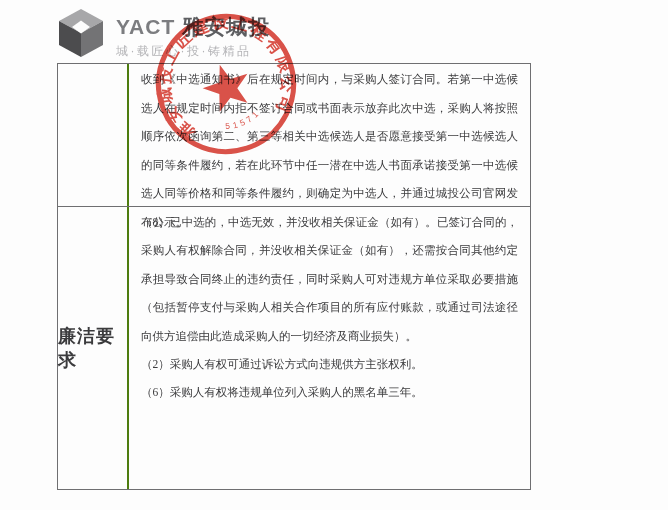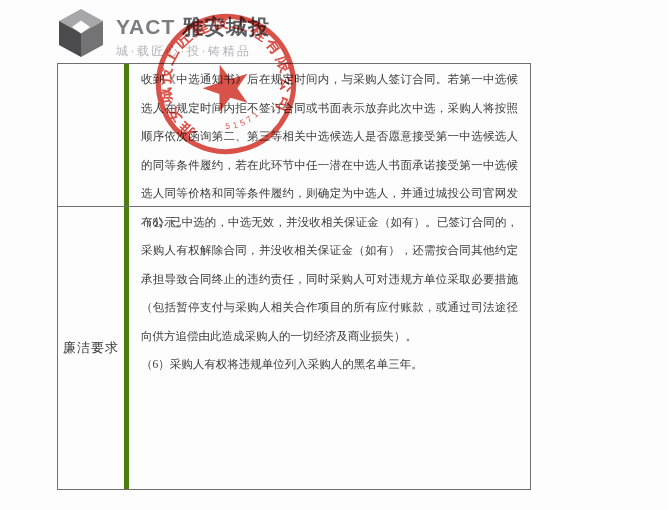--- a/index.html
+++ b/index.html
@@ -32,23 +32,23 @@
   .doc-table{
     position:absolute;left:57px;top:63px;width:474px;height:427px;
     border:1px solid #6f6f71;box-sizing:border-box;
     background:transparent;
   }
   .t-row{display:flex;box-sizing:border-box;}
   .t-row.row1{height:143px;border-bottom:1px solid #6f6f71;}
   .t-row.row2{height:282px;}
   .cell{box-sizing:border-box;}
   .label-cell{
-    width:71px;border-right:5px solid #4d7c0f;
+    width:71px;border-right:2px solid #4d7c0f;
     display:flex;align-items:center;justify-content:center;
-    font-size:13px;font-weight:400;color:#3b3b3d;letter-spacing:1px;
+    font-size:18px;font-weight:700;color:#3b3b3d;letter-spacing:1px;
   }
   .content-cell{
     flex:1;padding:1px 12px 0 12px;
     font-size:11.5px;line-height:28.4px;
     text-align:justify;text-justify:inter-ideograph;
   }
   .row1 .content-cell{line-height:28.6px;}
   .content-cell p{margin:0;}
   .content-cell p.single{text-align:left;}
 
@@ -82,20 +82,21 @@
     <div class="t-row row1">
       <div class="cell label-cell"></div>
       <div class="cell content-cell">
         <p>收到《中选通知书》后在规定时间内，与采购人签订合同。若第一中选候选人在规定时间内拒不签订合同或书面表示放弃此次中选，采购人将按照顺序依次函询第二、第三等相关中选候选人是否愿意接受第一中选候选人的同等条件履约，若在此环节中任一潜在中选人书面承诺接受第一中选候选人同等价格和同等条件履约，则确定为中选人，并通过城投公司官网发布公示。</p>
       </div>
     </div>
     <div class="t-row row2">
       <div class="cell label-cell">廉洁要求</div>
       <div class="cell content-cell">
         <p>（8）已中选的，中选无效，并没收相关保证金（如有）。已签订合同的，采购人有权解除合同，并没收相关保证金（如有），还需按合同其他约定承担导致合同终止的违约责任，同时采购人可对违规方单位采取必要措施（包括暂停支付与采购人相关合作项目的所有应付账款，或通过司法途径向供方追偿由此造成采购人的一切经济及商业损失）。</p>
+        <p class="single">（2）采购人有权可通过诉讼方式向违规供方主张权利。</p>
         <p class="single">（6）采购人有权将违规单位列入采购人的黑名单三年。</p>
       </div>
     </div>
   </div>
 
   <svg class="stamp" viewBox="0 0 160 160" aria-hidden="true">
     <circle cx="80" cy="80" r="60" fill="none" stroke="#d63a2f" stroke-width="4.5"></circle>
     <polygon points="80,62 85.2,76.9 100.9,77.2 88.4,86.7 92.9,101.8 80,92.8 67.1,101.8 71.6,86.7 59.1,77.2 74.8,76.9" fill="#d63a2f"></polygon>
     <defs>
       <path id="ringPath" d="M 41.7 112.1 A 50 50 0 1 1 118.3 112.1" fill="none"></path>

